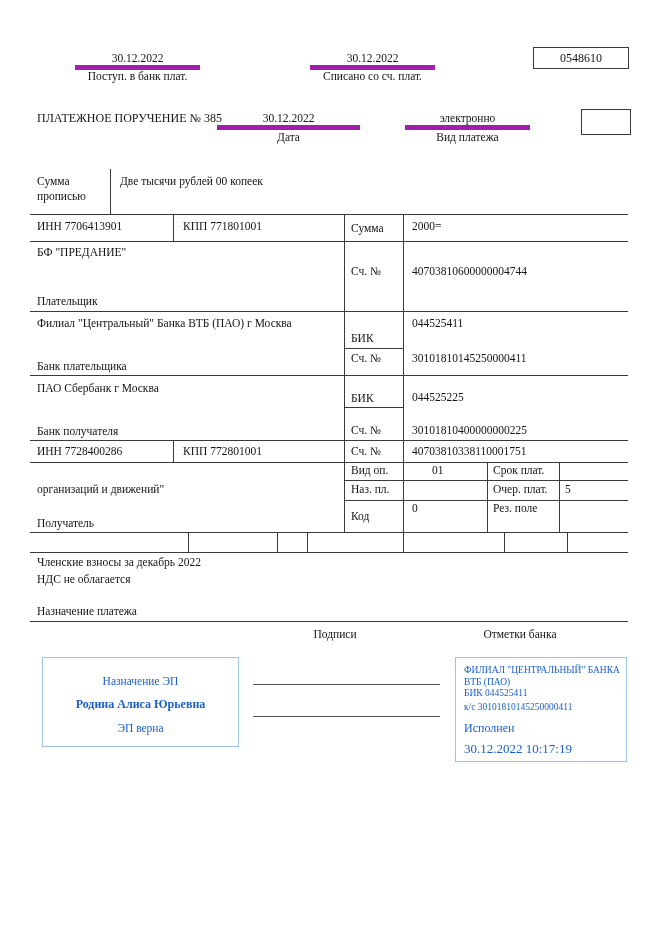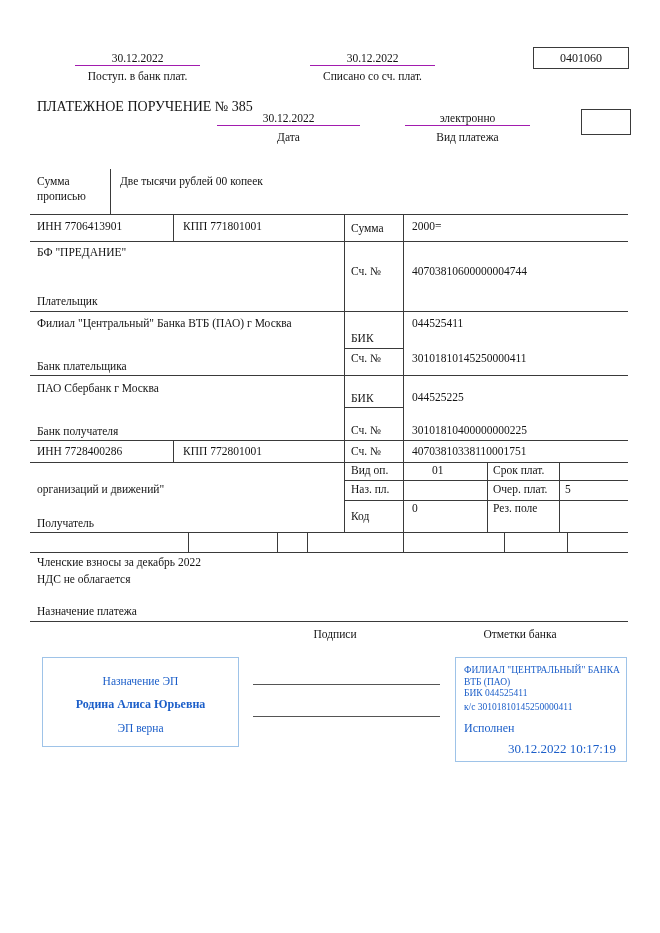--- a/index.html
+++ b/index.html
@@ -2,40 +2,40 @@
 <html><head>
 <meta charset="utf-8">
 <style>
   html,body{margin:0;padding:0;background:#e8e8e8;}
   #page{position:relative;width:660px;height:933px;background:#ffffff;
         font-family:"Liberation Serif",serif;font-size:11.5px;color:#141414;overflow:hidden;}
   .t{position:absolute;white-space:nowrap;line-height:13px;}
   .ctr{text-align:center;}
   .hl{position:absolute;height:0;border-top:1px solid #3a3a3a;}
   .vl{position:absolute;width:0;border-left:1px solid #3a3a3a;}
-  .ubox{position:absolute;border-bottom:1px solid #a21caf;text-align:center;height:14px;line-height:14px;}
+  .ubox{position:absolute;border-bottom:5px solid #a21caf;text-align:center;height:14px;line-height:14px;}
   .box{position:absolute;border:1px solid #3a3a3a;}
   .stamp{position:absolute;border:1px solid #9ec3e8;color:#1b5ec9;}
   .stamp .t{white-space:nowrap;}
   .bstamp-line{font-size:9.5px;line-height:11.5px;white-space:nowrap;}
 </style>
 </head>
 <body>
 
 <div id="page">
 
   <div class="ubox" style="left:75px;top:51px;width:125px;">30.12.2022</div>
   <div class="t ctr" style="left:60px;top:70px;width:155px;">Поступ. в банк плат.</div>
 
   <div class="ubox" style="left:310px;top:51px;width:125px;">30.12.2022</div>
   <div class="t ctr" style="left:295px;top:70px;width:155px;">Списано со сч. плат.</div>
 
-  <div class="box ctr" style="left:533px;top:47px;width:94px;height:20px;line-height:20px;font-size:12px;">0401060</div>
+  <div class="box ctr" style="left:533px;top:47px;width:94px;height:20px;line-height:20px;font-size:12px;">0548610</div>
 
-  <div class="t" style="left:37px;top:100px;font-size:14px;">ПЛАТЕЖНОЕ ПОРУЧЕНИЕ № 385</div>
+  <div class="t" style="left:37px;top:112px;font-size:12px;">ПЛАТЕЖНОЕ ПОРУЧЕНИЕ № 385</div>
   <div class="ubox" style="left:217px;top:111px;width:143px;">30.12.2022</div>
   <div class="t ctr" style="left:217px;top:131px;width:143px;">Дата</div>
   <div class="ubox" style="left:405px;top:111px;width:125px;">электронно</div>
   <div class="t ctr" style="left:405px;top:131px;width:125px;">Вид платежа</div>
   <div class="box" style="left:581px;top:109px;width:48px;height:24px;"></div>
 
   <div class="vl" style="left:110px;top:169px;height:45px;"></div>
   <div class="t" style="left:37px;top:175px;">Сумма</div>
   <div class="t" style="left:37px;top:190px;">прописью</div>
   <div class="t" style="left:120px;top:175px;">Две тысячи рублей 00 копеек</div>
@@ -126,17 +126,17 @@
   <div class="hl" style="left:253px;top:684px;width:187px;border-top-color:#555;"></div>
   <div class="hl" style="left:253px;top:716px;width:187px;border-top-color:#555;"></div>
 
   <div class="stamp" style="left:455px;top:657px;width:170px;height:103px;padding:0;">
     <div style="position:absolute;left:8px;top:7px;">
       <div class="bstamp-line">ФИЛИАЛ "ЦЕНТРАЛЬНЫЙ" БАНКА</div>
       <div class="bstamp-line">ВТБ (ПАО)</div>
       <div class="bstamp-line">БИК 044525411</div>
       <div class="bstamp-line" style="margin-top:2px;">к/с 30101810145250000411</div>
       <div style="margin-top:8px;font-size:12px;line-height:15px;">Исполнен</div>
-      <div style="margin-top:6px;font-size:13px;line-height:14px;margin-left:44px;">30.12.2022 10:17:19</div>
+      <div style="margin-top:6px;font-size:13px;line-height:14px;">30.12.2022 10:17:19</div>
     </div>
   </div>
 
 </div>
 
 </body></html>

